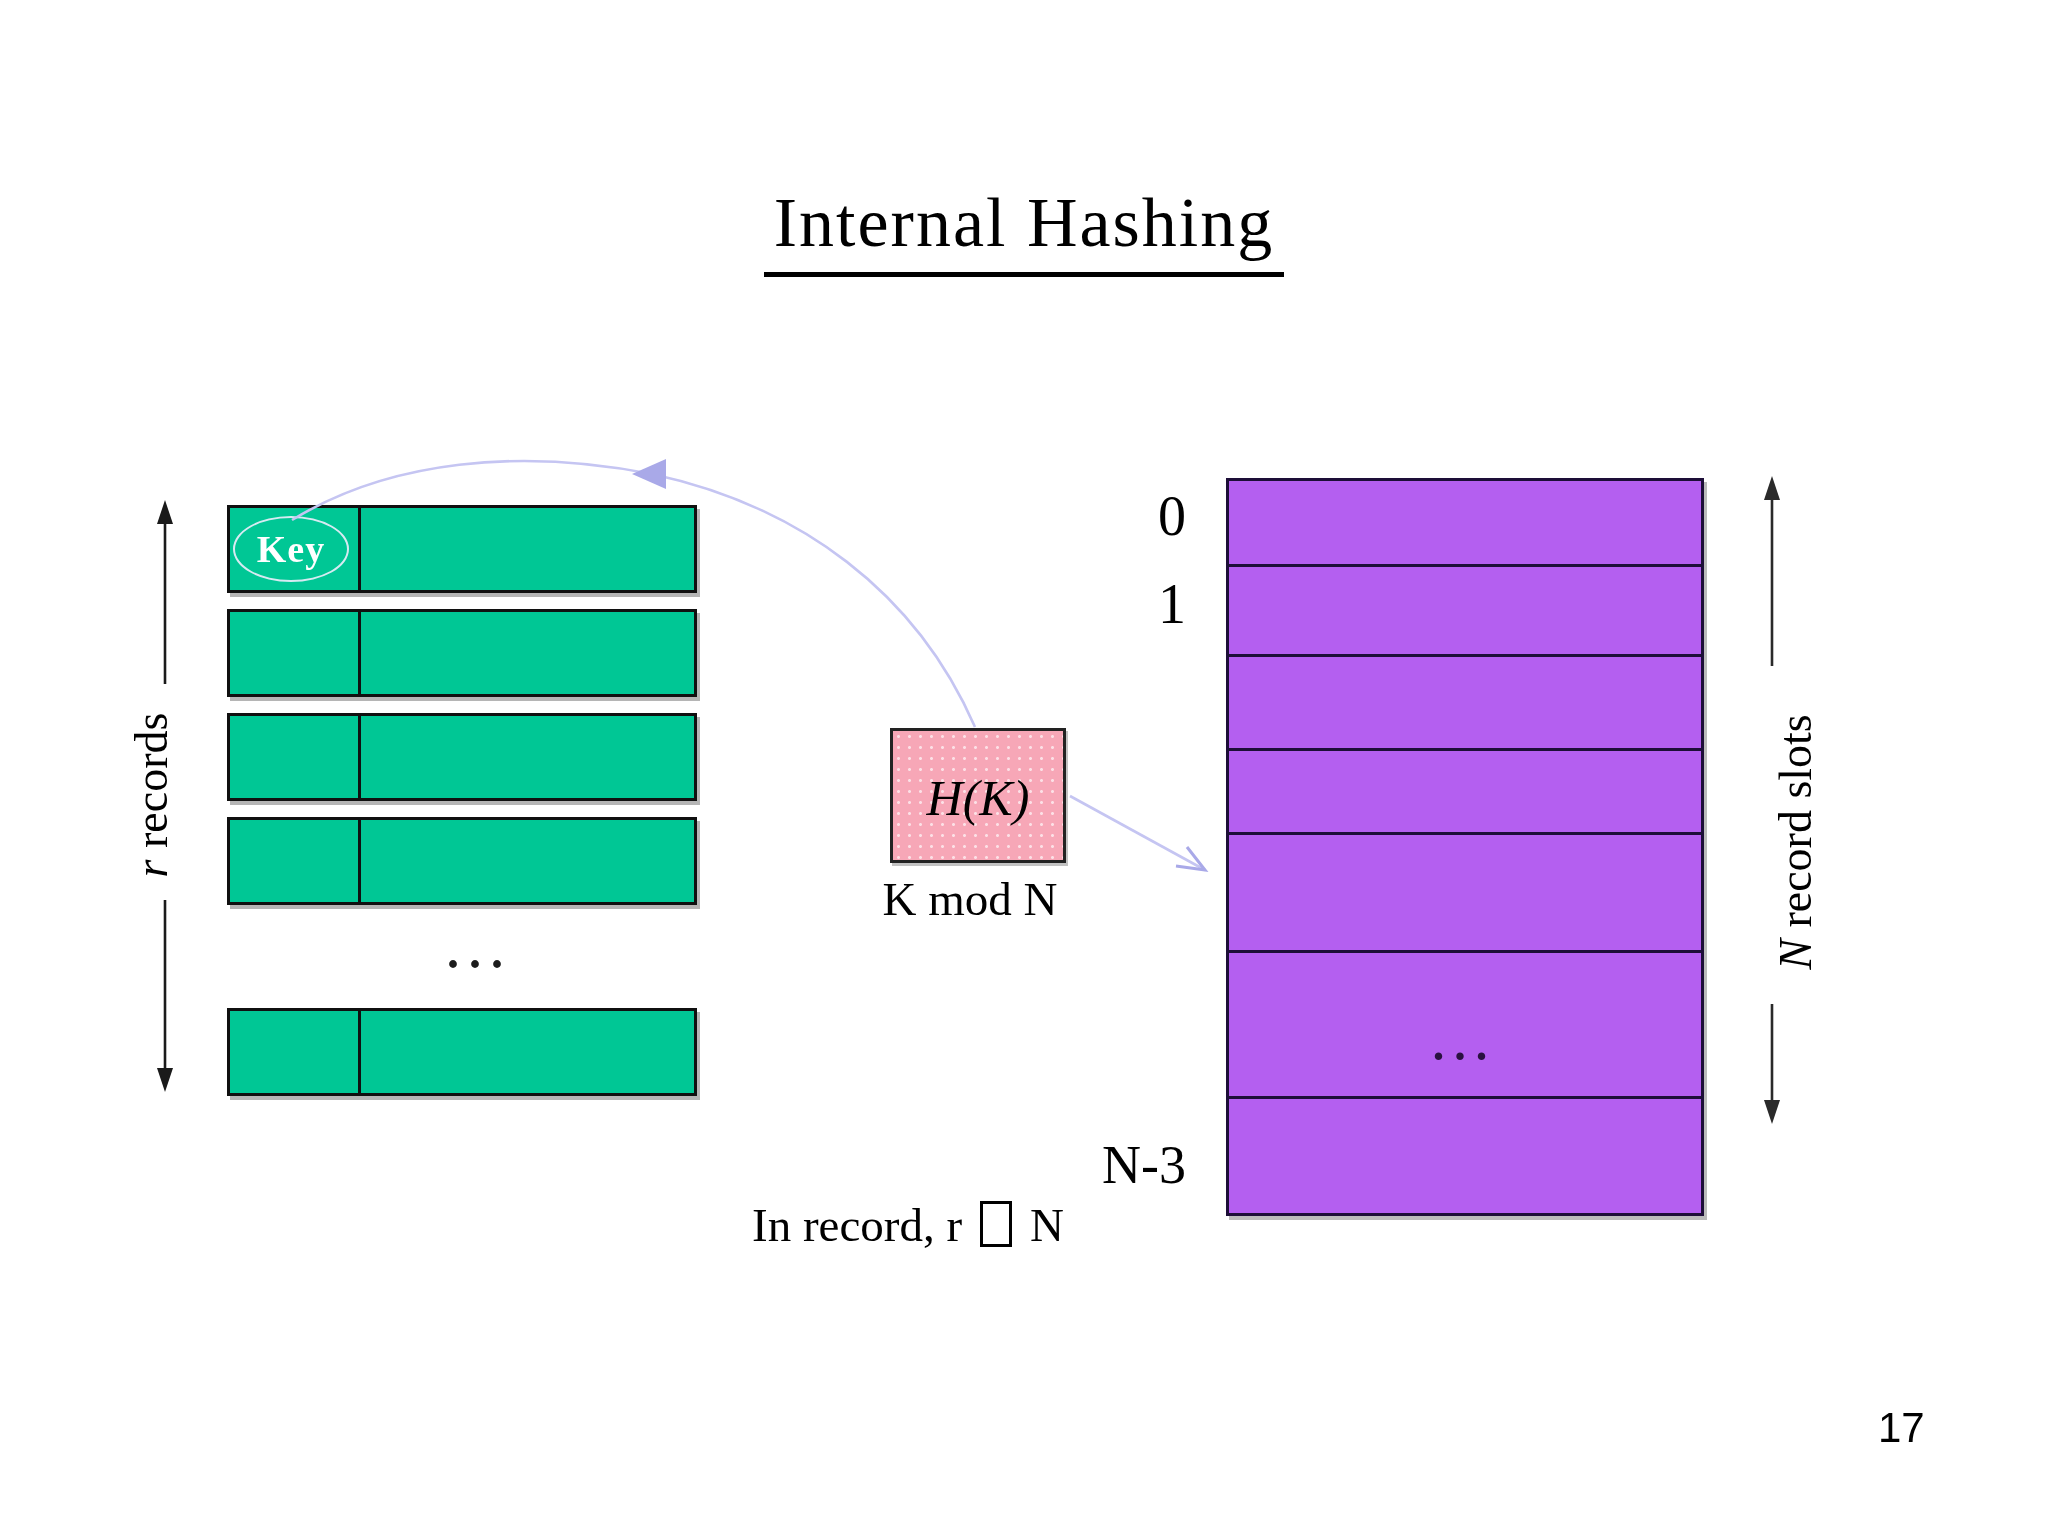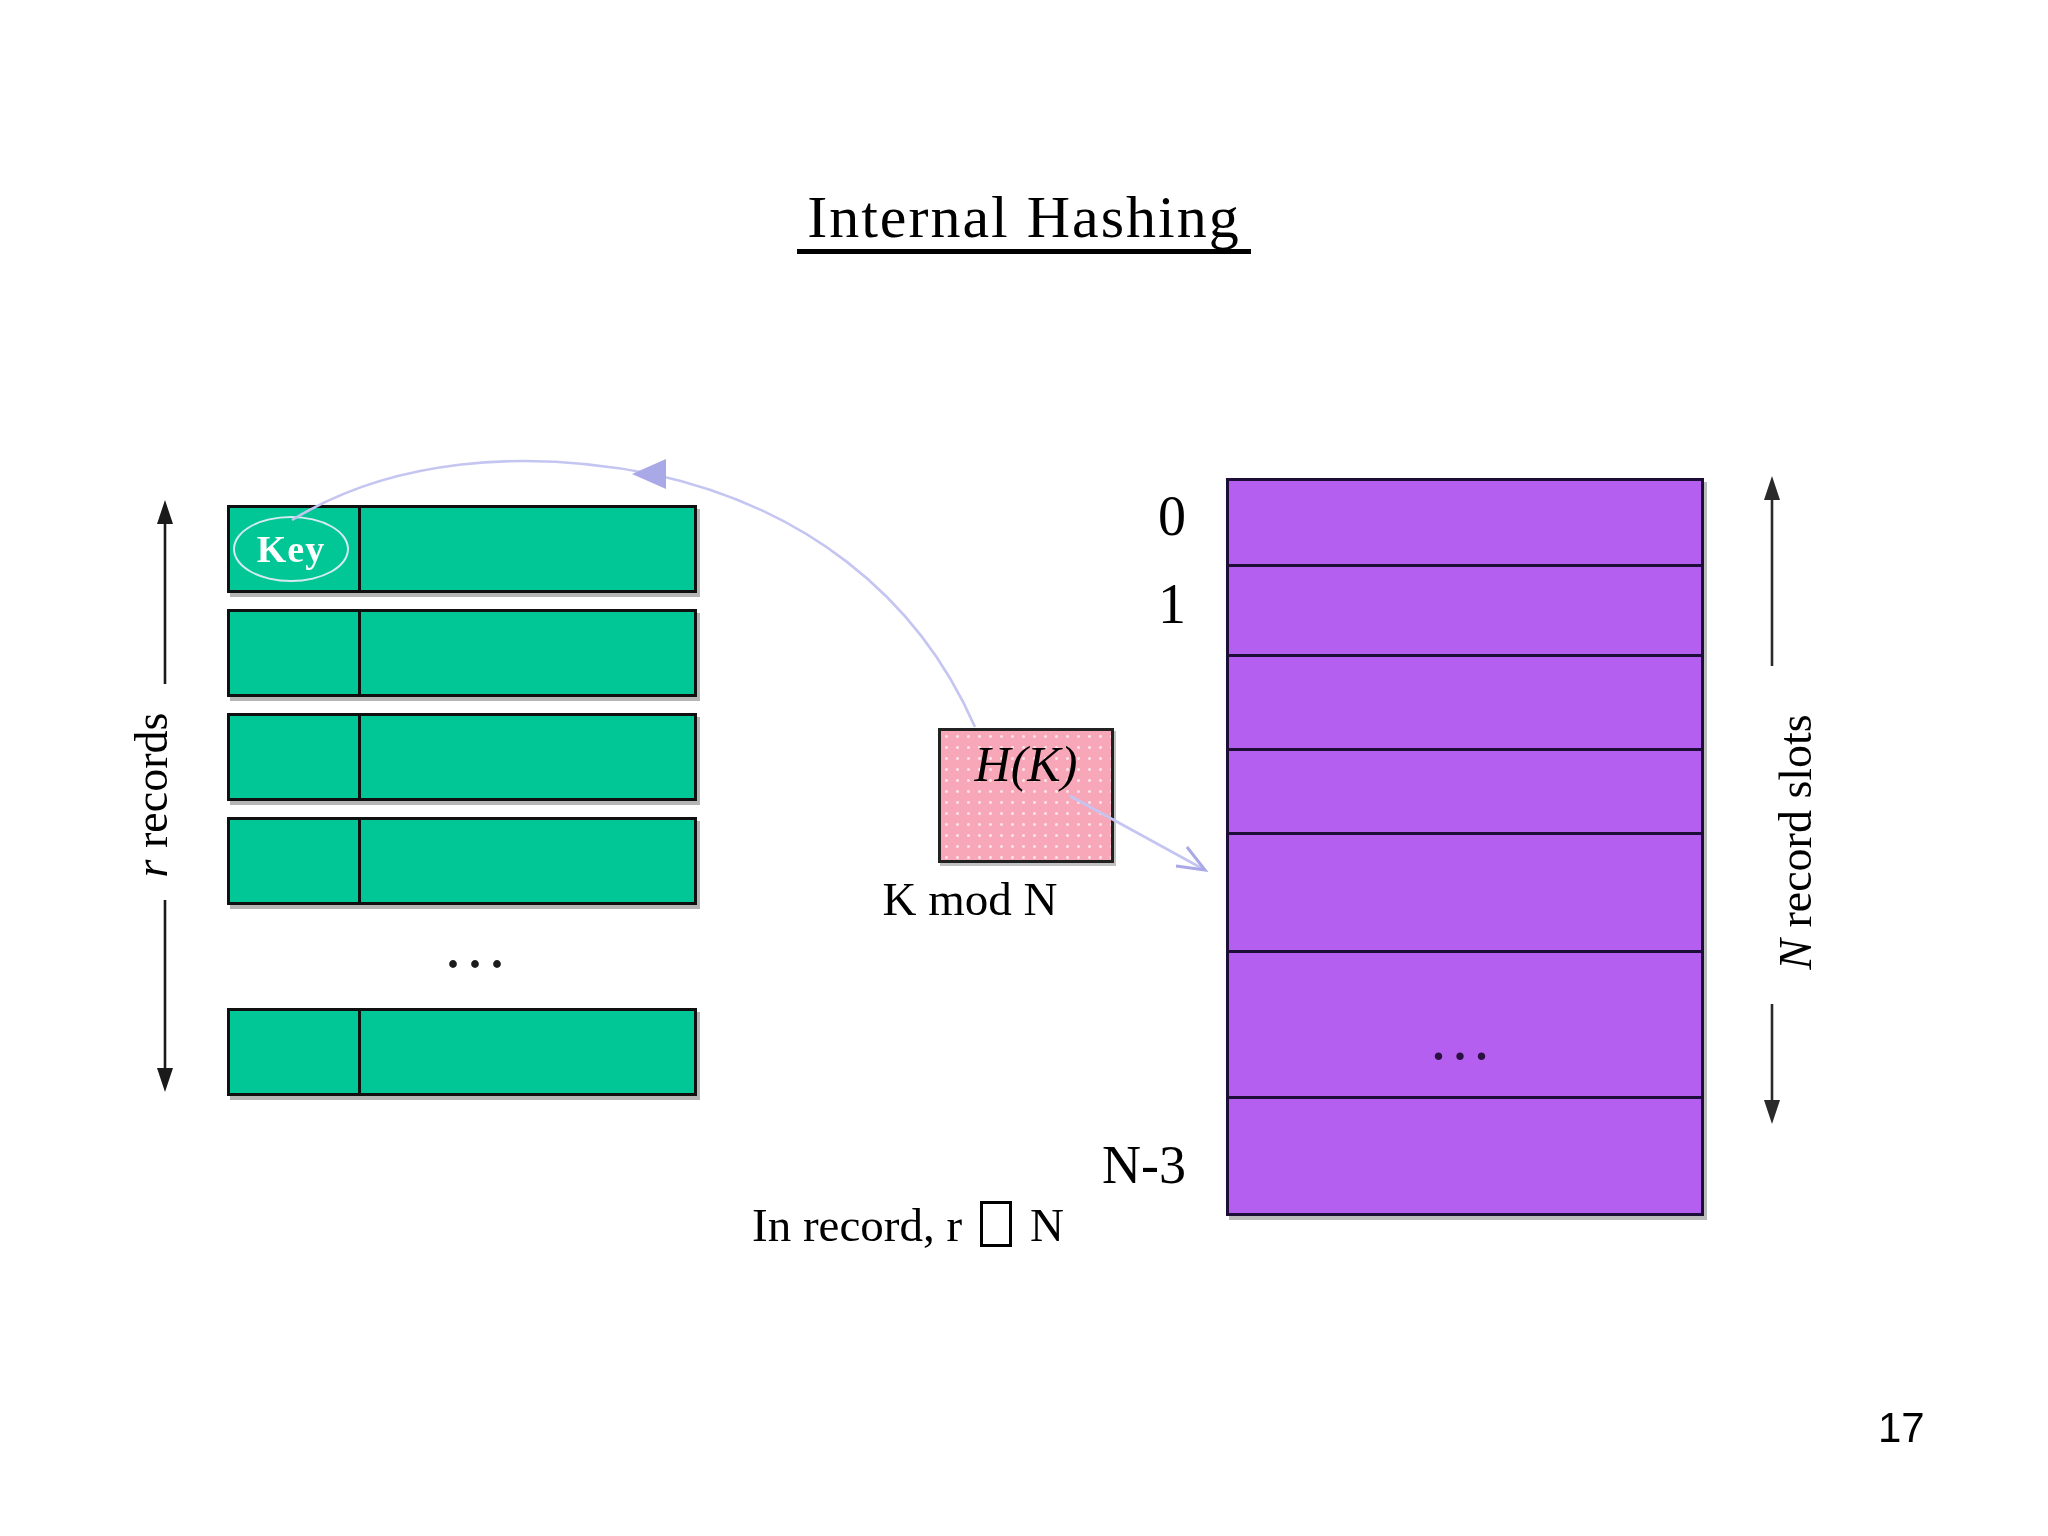--- a/index.html
+++ b/index.html
@@ -11,22 +11,22 @@
     --ink:#111111;
   }
   html,body{margin:0;padding:0;background:#888;}
   .slide{
     position:relative;width:2048px;height:1536px;background:#ffffff;
     overflow:hidden;font-family:"Liberation Serif","DejaVu Serif",serif;color:var(--ink);
   }
   
   .title-wrap{position:absolute;left:0;top:186px;width:100%;text-align:center;}
   .title{
-    display:inline-block;font-size:60px;letter-spacing:2px;color:#000;
-    border-bottom:5px solid #000;padding:0 10px 0 10px;line-height:1.05;
+    display:inline-block;font-size:70px;letter-spacing:2px;color:#000;
+    border-bottom:5px solid #000;padding:0 10px 12px 10px;line-height:1.05;
   }
   
   svg.overlay{position:absolute;left:0;top:0;width:2048px;height:1536px;pointer-events:none;z-index:6;}
   
   .vlabel{
     position:absolute;transform:rotate(-90deg);text-align:center;
     font-size:46px;white-space:nowrap;color:#000;line-height:60px;height:60px;
   }
   .vlabel .it{font-style:italic;}
   
@@ -57,23 +57,22 @@
     position:absolute;left:0;right:0;bottom:28px;text-align:center;
     font-size:46px;font-weight:bold;letter-spacing:10px;color:#2a1140;line-height:1;
   }
   .slot-label{position:absolute;width:100px;text-align:right;font-size:56px;color:#000;line-height:1;}
   
   .hash-box{
     position:absolute;left:890px;top:728px;width:176px;height:135px;box-sizing:border-box;
     background:var(--hash-fill);border:3px solid #222222;
     background-image:radial-gradient(rgba(255,255,255,.65) 1.2px,transparent 1.7px);
     background-size:11px 11px;
-    display:flex;justify-content:center;
+    display:flex;align-items:center;justify-content:center;
     box-shadow:2px 3px 0 rgba(120,120,120,.45);
-    margin-left:48px;
   }
   .hash-label{font-style:italic;font-size:50px;color:#000;padding-top:4px;}
   .hash-caption{position:absolute;left:845px;top:872px;width:250px;text-align:center;font-size:47px;color:#000;}
   
   .note{position:absolute;left:752px;top:1198px;font-size:47px;color:#000;white-space:nowrap;}
   .tofu{
     display:inline-block;width:26px;height:40px;border:3px solid #000;
     margin:0 18px;vertical-align:-6px;
   }
   .page-number{

